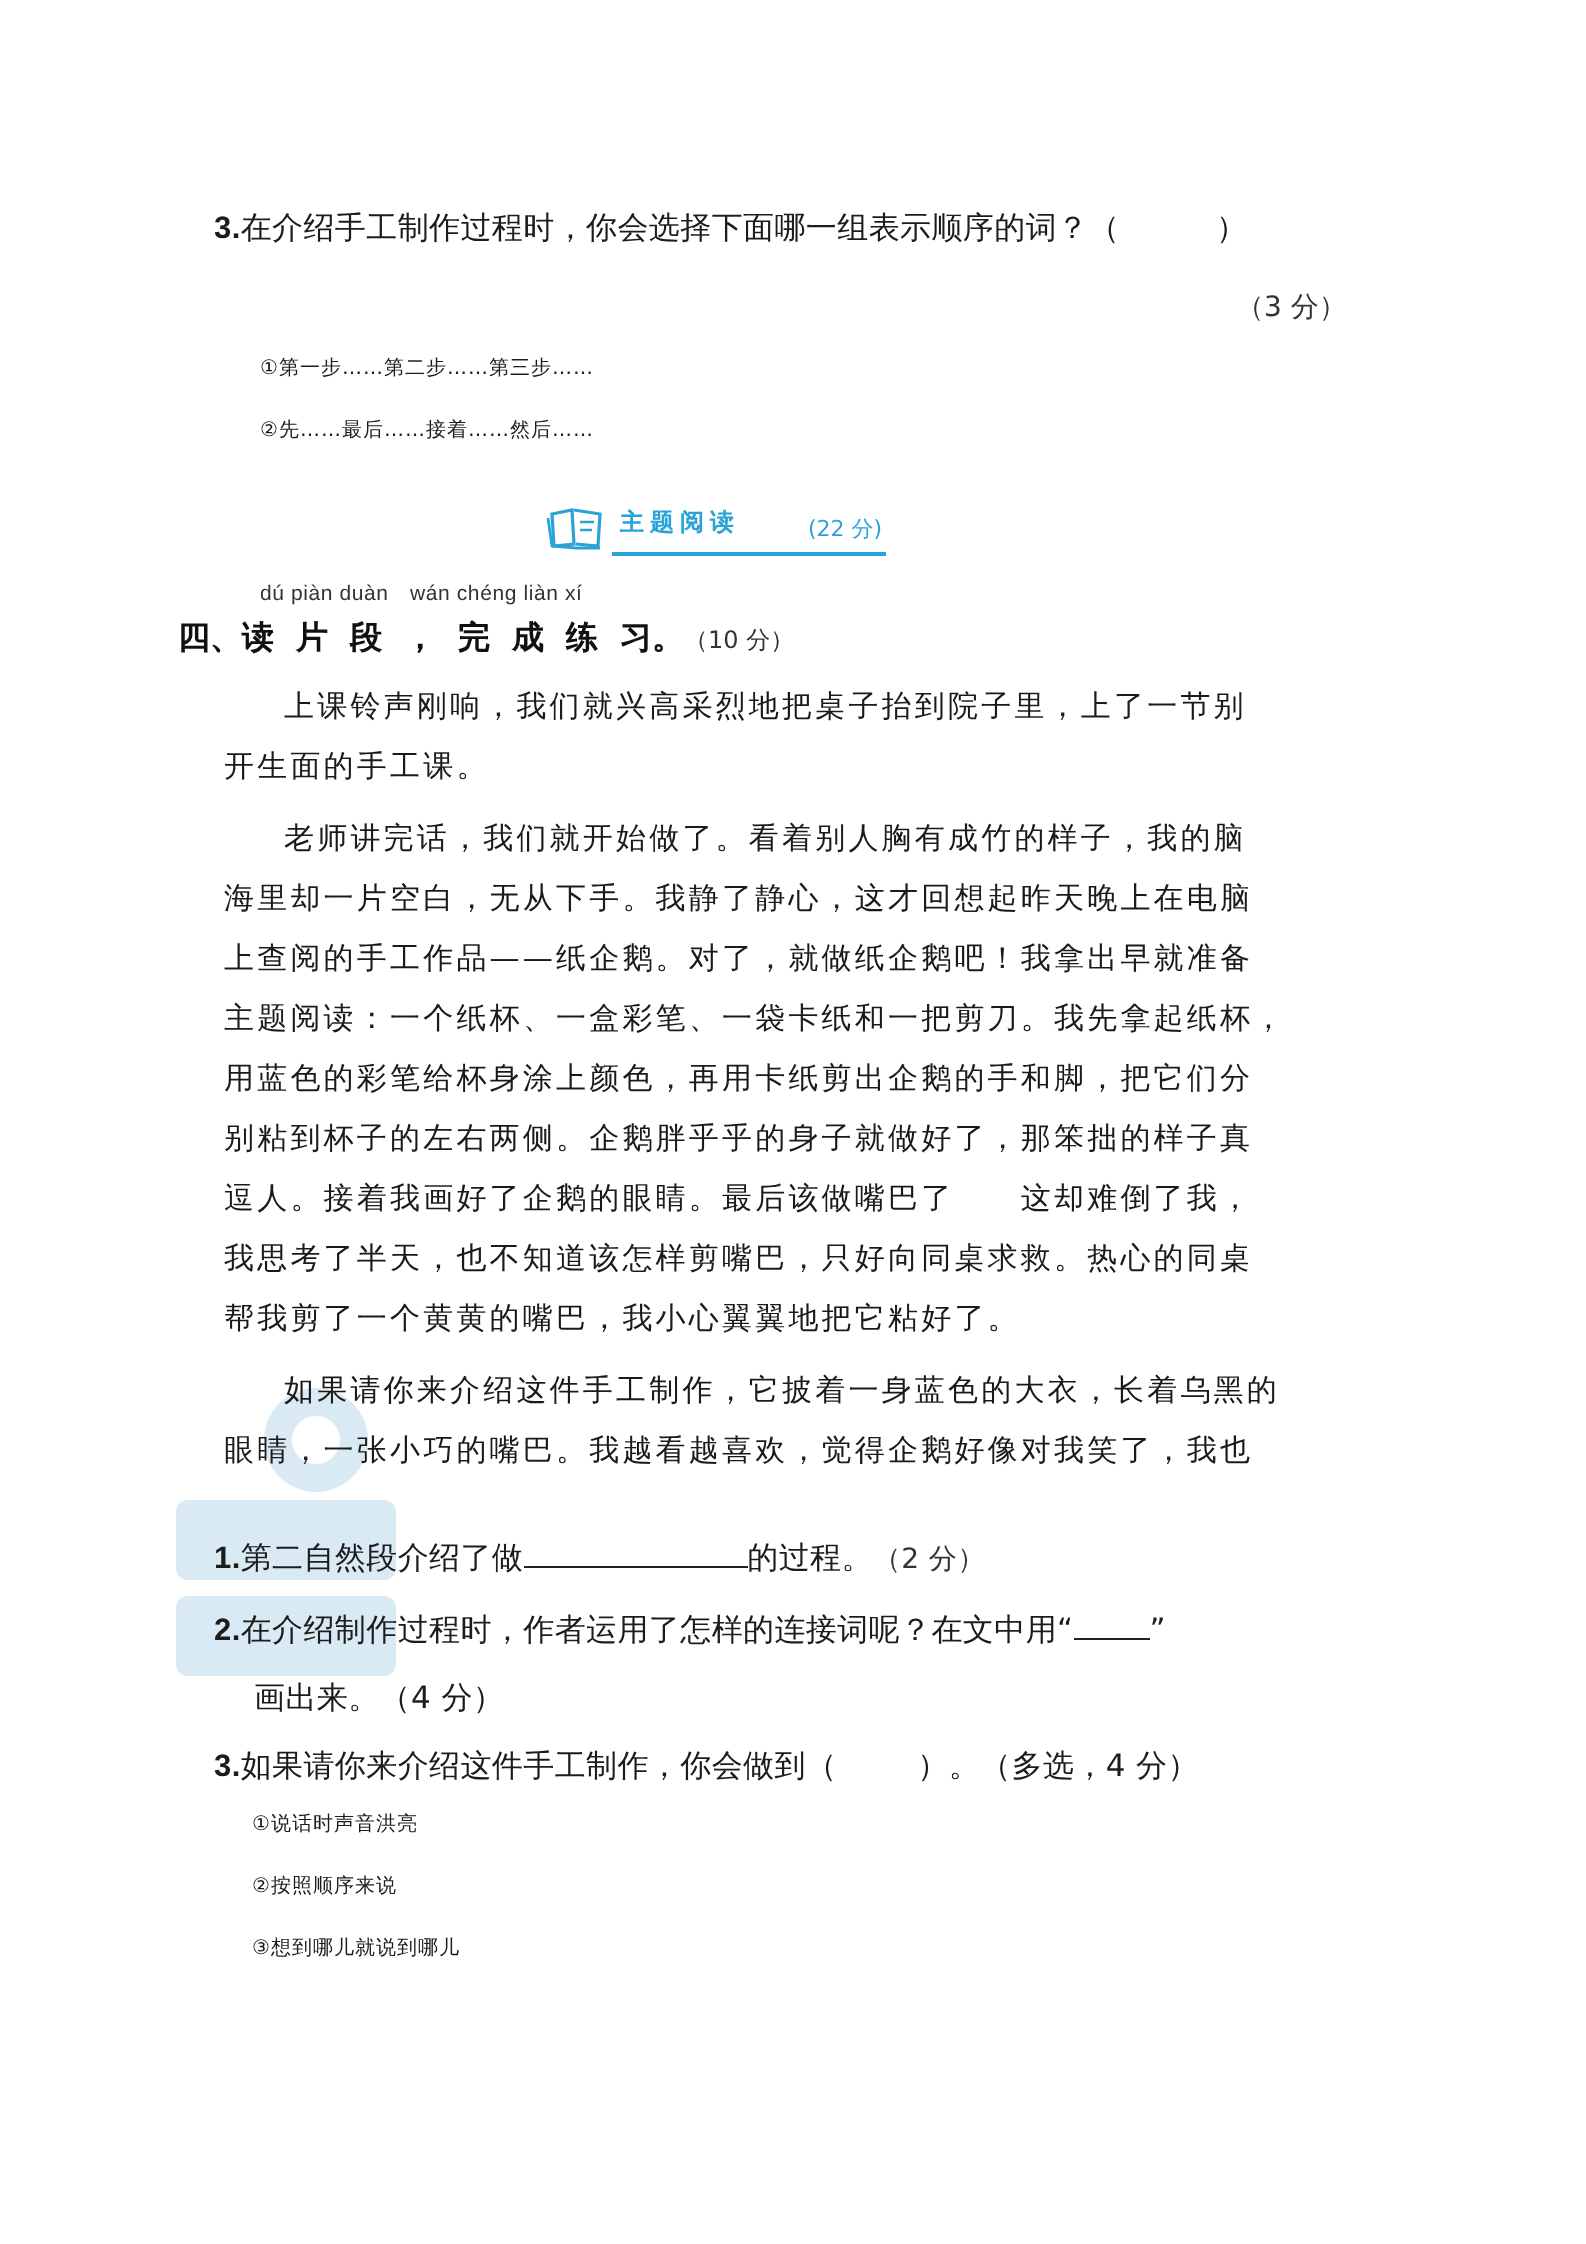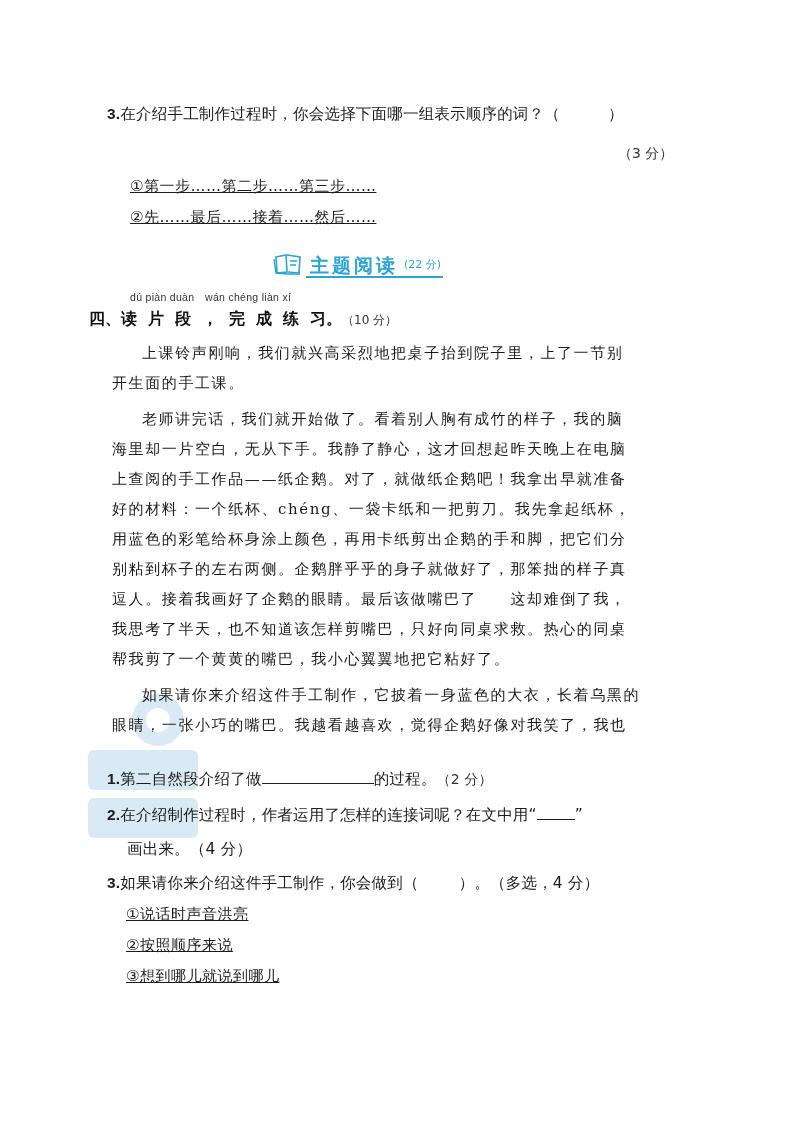--- a/index.html
+++ b/index.html
@@ -26,39 +26,38 @@
     
     .q {
       font-size: 15.5px;
       letter-spacing: 0.2px;
       color: #1c1c1c;
     }
     .qnum { font-family: "Liberation Sans", sans-serif; font-weight: bold; }
     .paren-gap { display: inline-block; width: 48px; }
     .score { font-size: 14px; color: #333; }
     .opt {
-      font-size: 15px;
+      font-size: 10px;
       color: #1c1c1c;
       letter-spacing: 0.5px;
-      text-decoration: underline;
     }
 
     
     .banner {
       position: absolute;
       left: 273px; top: 251px;
       width: 170px; height: 28px;
     }
     .banner-icon {
       position: absolute; left: 0; top: 1px;
       width: 30px; height: 24px;
     }
     .banner-title {
       position: absolute; left: 37px; top: 2px;
-      font-size: 19px; font-weight: bold;
+      font-size: 12px; font-weight: bold;
       color: #2aa3d8; letter-spacing: 3px;
     }
     .banner-score {
       position: absolute; left: 121px; top: 6px;
       font-size: 11px; color: #2aa3d8; margin-left: 10px;
     }
     .banner-line {
       position: absolute; left: 33px; top: 25px;
       width: 137px; height: 2px; background: #2aa3d8;
     }
@@ -145,21 +144,21 @@
     <rect x="0" y="60" width="110" height="40" rx="6" fill="#3a8fc7"></rect>
     <rect x="0" y="108" width="110" height="40" rx="6" fill="#3a8fc7"></rect>
   </svg>
 
   <div class="passage">
     <div style="text-indent:2em;">上课铃声刚响，我们就兴高采烈地把桌子抬到院子里，上了一节别</div>
     <div>开生面的手工课。</div>
     <div style="text-indent:2em; margin-top:6px;">老师讲完话，我们就开始做了。看着别人胸有成竹的样子，我的脑</div>
     <div>海里却一片空白，无从下手。我静了静心，这才回想起昨天晚上在电脑</div>
     <div>上查阅的手工作品——纸企鹅。对了，就做纸企鹅吧！我拿出早就准备</div>
-    <div>好的材料：一个纸杯、chéng、一袋卡纸和一把剪刀。我先拿起纸杯，</div>
+    <div>主题阅读：一个纸杯、一盒彩笔、一袋卡纸和一把剪刀。我先拿起纸杯，</div>
     <div>用蓝色的彩笔给杯身涂上颜色，再用卡纸剪出企鹅的手和脚，把它们分</div>
     <div>别粘到杯子的左右两侧。企鹅胖乎乎的身子就做好了，那笨拙的样子真</div>
     <div>逗人。接着我画好了企鹅的眼睛。最后该做嘴巴了　　这却难倒了我，</div>
     <div>我思考了半天，也不知道该怎样剪嘴巴，只好向同桌求救。热心的同桌</div>
     <div>帮我剪了一个黄黄的嘴巴，我小心翼翼地把它粘好了。</div>
     <div style="text-indent:2em; margin-top:6px;">如果请你来介绍这件手工制作，它披着一身蓝色的大衣，长着乌黑的</div>
     <div>眼睛，一张小巧的嘴巴。我越看越喜欢，觉得企鹅好像对我笑了，我也</div>
   </div>
 
   <div class="abs q" style="left:107px; top:769px;">

